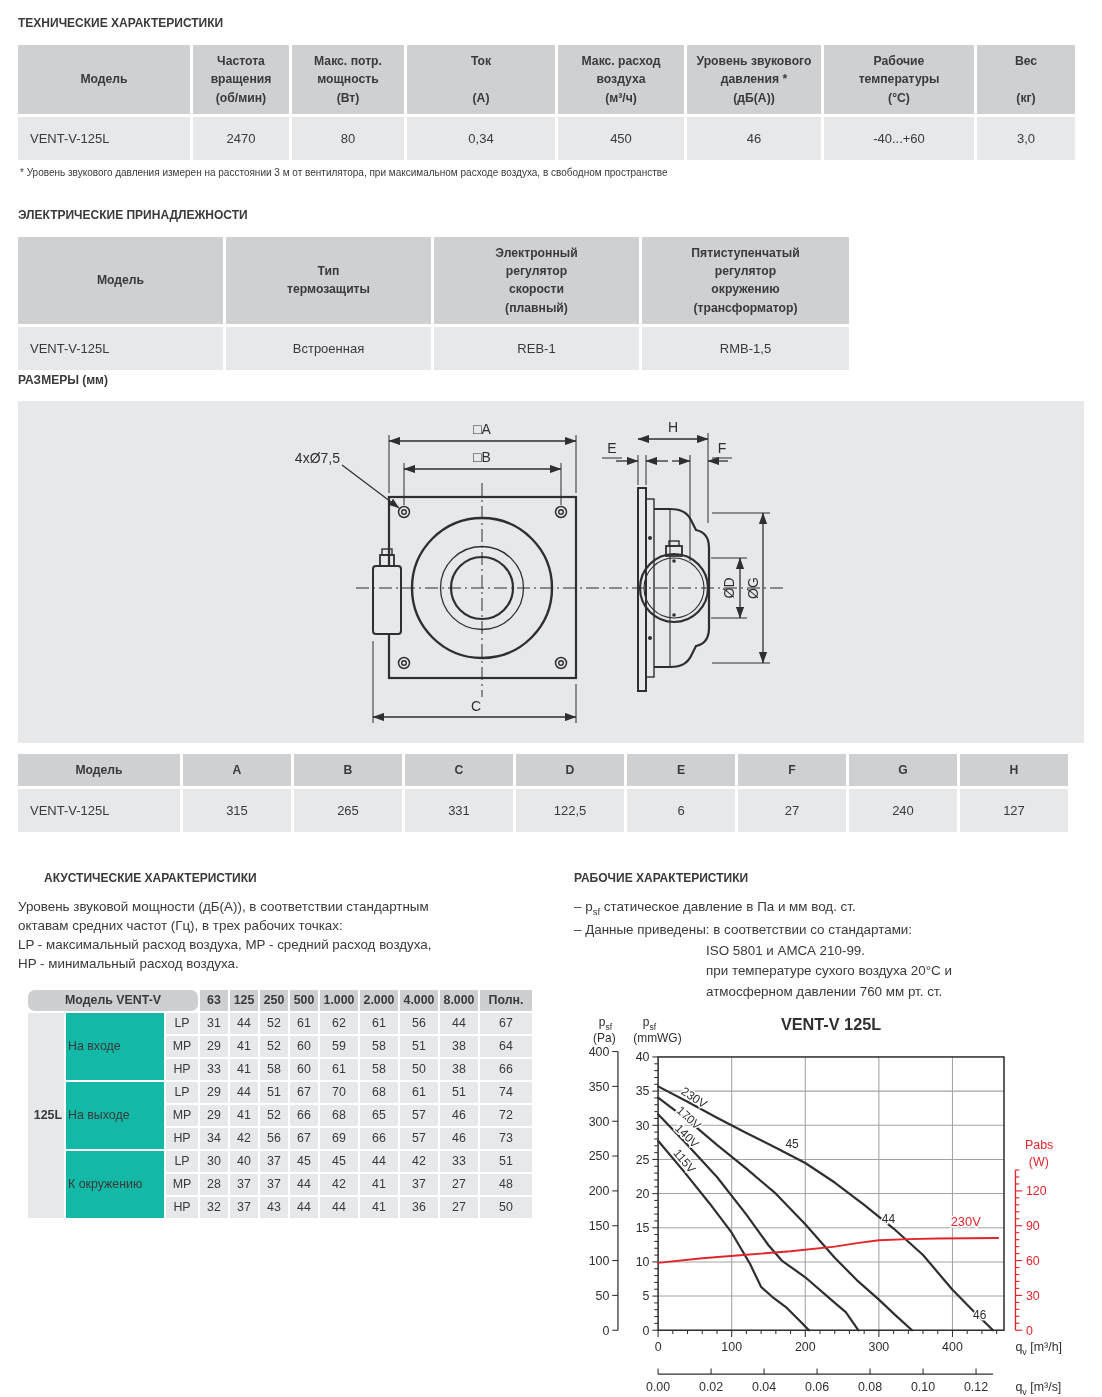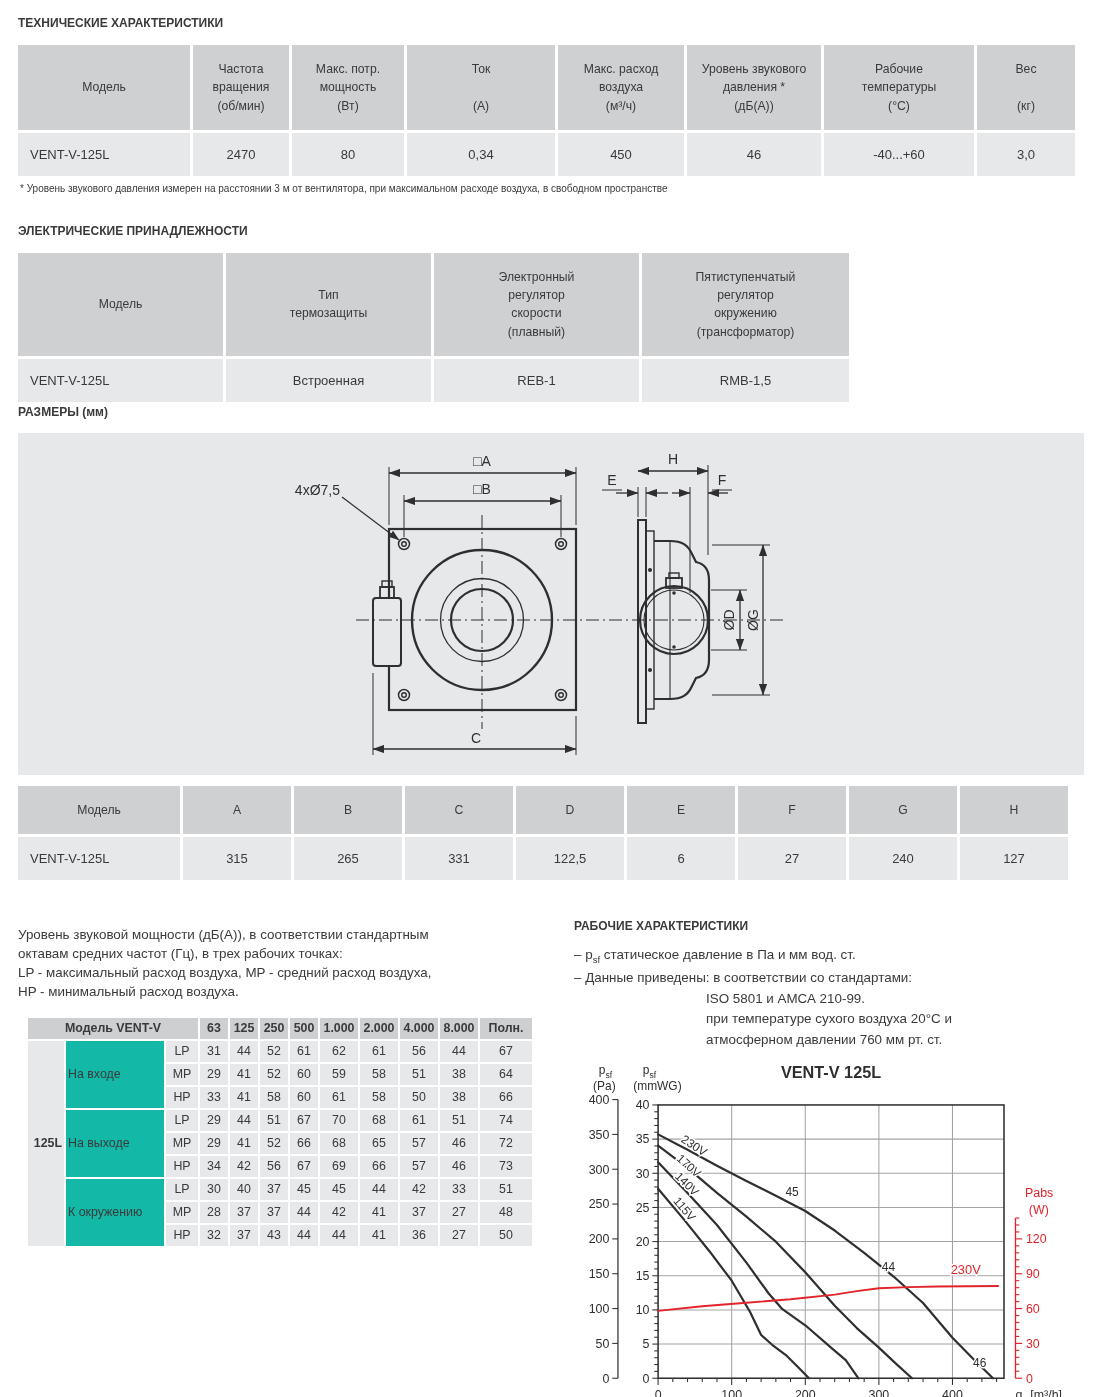--- a/index.html
+++ b/index.html
@@ -1,38 +1,38 @@
 <!DOCTYPE html>
 <html><head>
 <meta charset="utf-8">
 <style>
   html,body{margin:0;padding:0;background:#fff;}
   body{font-family:"Liberation Sans",sans-serif;color:#3a3a3c;}
   .page{width:1102px;box-sizing:border-box;padding:16px 18px 30px 18px;}
   h2.sec{font-size:12px;font-weight:700;margin:0 0 12px 0;color:#3a3a3c;}
   table.t{border-collapse:separate;border-spacing:3px;margin-left:-3px;}
   table.t td{box-sizing:border-box;}
-  .hc{background:#cfd0d2;text-align:center;vertical-align:middle;font-weight:400;
-      font-size:12.2px;line-height:1.5;white-space:pre-line;padding:15px 3px;}
+  .hc{background:#cfd0d2;text-align:center;vertical-align:middle;font-weight:700;
+      font-size:12.2px;line-height:1.5;white-space:pre-line;padding:7px 3px;}
   .vc{background:#e7e8ea;text-align:center;font-size:13px;height:34px;padding:14px 6px;}
   .vc.first{text-align:left;padding-left:12px;}
   .footnote{font-size:10px;margin:4px 0 30px 2px;}
   .gap-sec{margin-top:30px;}
   .panel{background:#e7e8e9;margin-top:14px;}
   .panel svg{display:block;}
   .dimtable{margin-top:8px;}
   .cols{display:flex;margin-top:36px;}
   .col-left{width:556px;flex:0 0 auto;}
   .col-right{flex:1 1 auto;}
   .col-left h2.sec{margin-left:26px;}
   .para{font-size:13.4px;line-height:1.42;white-space:pre-line;margin:6px 0 14px 0;}
   table.ac{border-spacing:2px;margin-left:8px;}
   table.ac td{font-size:12.4px;height:21px;padding:1px 2px;}
   .ac-h{background:#cdcfd1;font-weight:700;text-align:center;}
-  .ac-h.model{text-align:center;}
+  .ac-h.model{text-align:center;border-radius:7px;}
   .ac-c{background:#e7e8ea;text-align:center;}
   .ac-model{background:#e7e8ea;font-weight:700;text-align:right;vertical-align:middle;}
   .ac-loc{background:#14b8a6;text-align:left;padding-left:6px;vertical-align:middle;}
   .notes{font-size:13.4px;line-height:1.55;margin:8px 0 6px 0;}
   .notes sub{font-size:9.5px;}
   .note-indent{margin-left:132px;}
   .chart-wrap{margin-top:10px;}
   .chart-wrap svg{display:block;width:516px;height:auto;}
 </style>
 </head>
@@ -250,20 +250,21 @@
       <td class="vc">6</td>
       <td class="vc">27</td>
       <td class="vc">240</td>
       <td class="vc">127</td>
     </tr>
   </tbody>
     </table>
 
   <div class="cols">
     <div class="col-left">
+      <h2 class="sec">АКУСТИЧЕСКИЕ ХАРАКТЕРИСТИКИ</h2>
       <div class="para"> Уровень звуковой мощности (дБ(А)), в соответствии стандартным
 октавам средних частот (Гц), в трех рабочих точках:
 LP - максимальный расход воздуха, MP - средний расход воздуха,
 HP - минимальный расход воздуха.</div>
       <table class="t ac">
         <colgroup>
           <col style="width:36px">
             <col style="width:98px">
             <col style="width:32px">
           <col style="width:28px">

